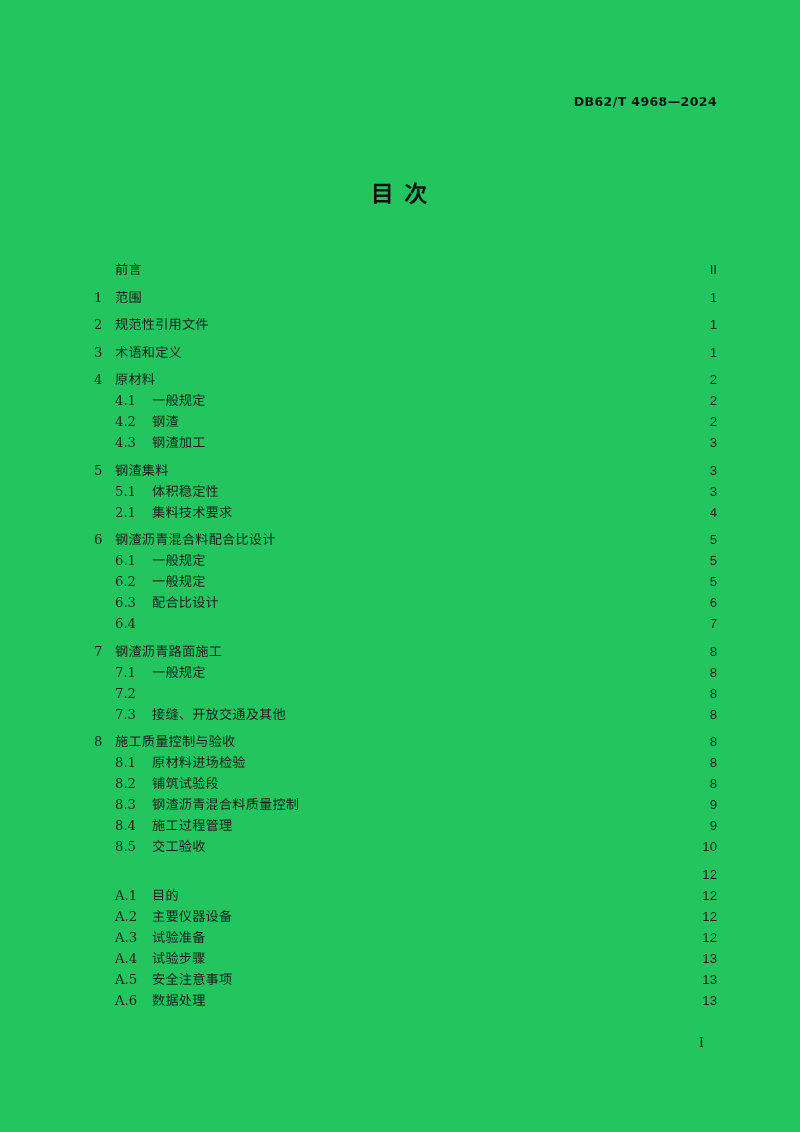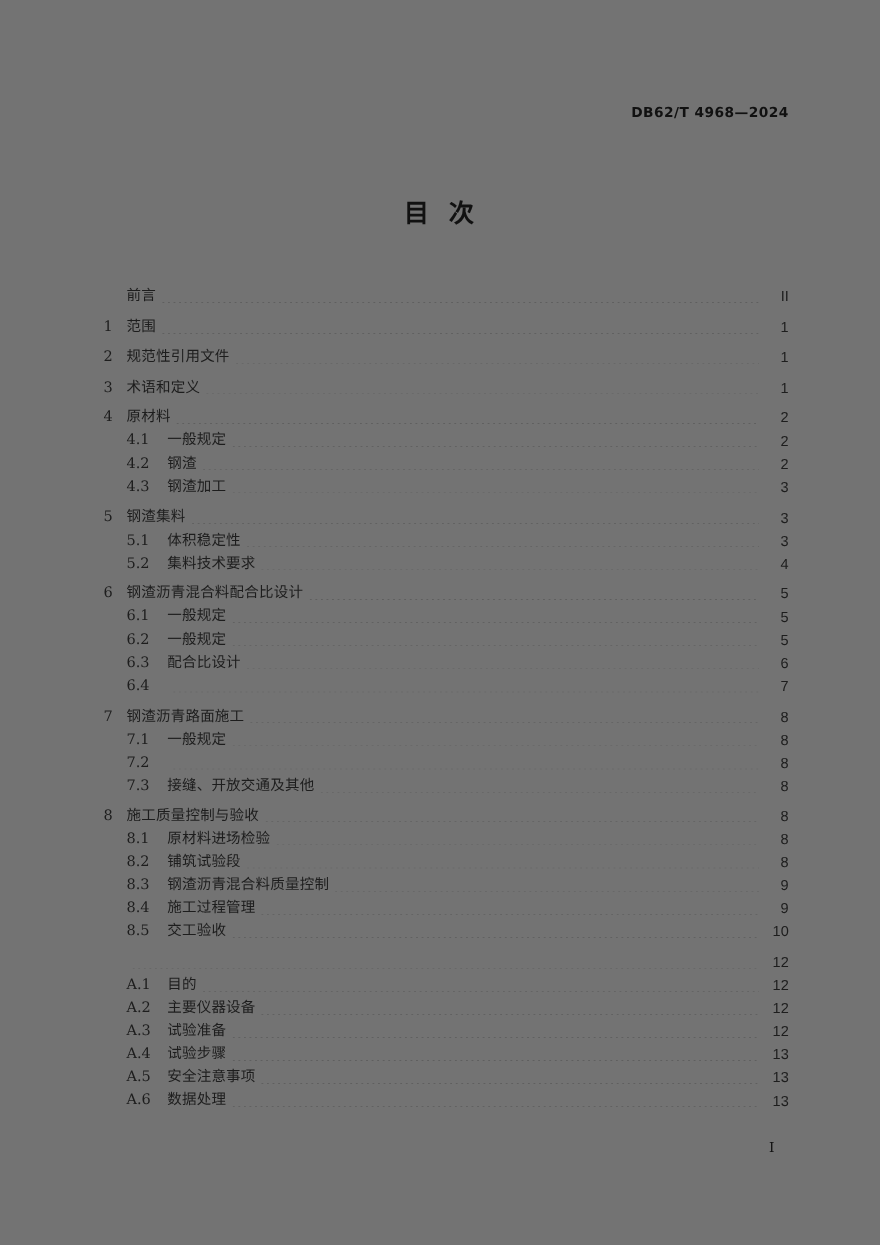--- a/index.html
+++ b/index.html
@@ -10,21 +10,21 @@
   }
   body {
     font-family: "DejaVu Serif", "Liberation Serif", serif;
     color: #1a1a1a;
     -webkit-font-smoothing: antialiased;
   }
   .page {
     position: relative;
     width: 800px;
     height: 1132px;
-    background: #737373;
+    background: #22c55e;
     margin: 0 auto;
     overflow: hidden;
     box-sizing: border-box;
   }
 
   
   .doc-header {
     position: absolute;
     top: 94px;
     right: 83px;
@@ -36,21 +36,21 @@
     white-space: nowrap;
   }
 
   
   .page-title {
     position: absolute;
     top: 160px;
     left: 0;
     width: 800px;
     text-align: center;
-    font-family: Liberation Mono, monospace;
+    font-family: Liberation Sans, sans-serif;
     font-size: 23px;
     font-weight: bold;
     letter-spacing: 2px;
     color: #111;
   }
 
   
   .toc {
     position: absolute;
     top: 238px;
@@ -194,21 +194,21 @@
         <span class="leader"></span>
         <span class="pageno">3</span>
       </div>
       <div class="toc-entry lvl-1 gap-sm">
         <span class="num">5.1</span>
         <span class="label">体积稳定性</span>
         <span class="leader"></span>
         <span class="pageno">3</span>
       </div>
       <div class="toc-entry lvl-1 gap-sm">
-        <span class="num">5.2</span>
+        <span class="num">2.1</span>
         <span class="label">集料技术要求</span>
         <span class="leader"></span>
         <span class="pageno">4</span>
       </div>
       <div class="toc-entry lvl-0 gap-lg">
         <span class="num">6</span>
         <span class="label">钢渣沥青混合料配合比设计</span>
         <span class="leader"></span>
         <span class="pageno">5</span>
       </div>

